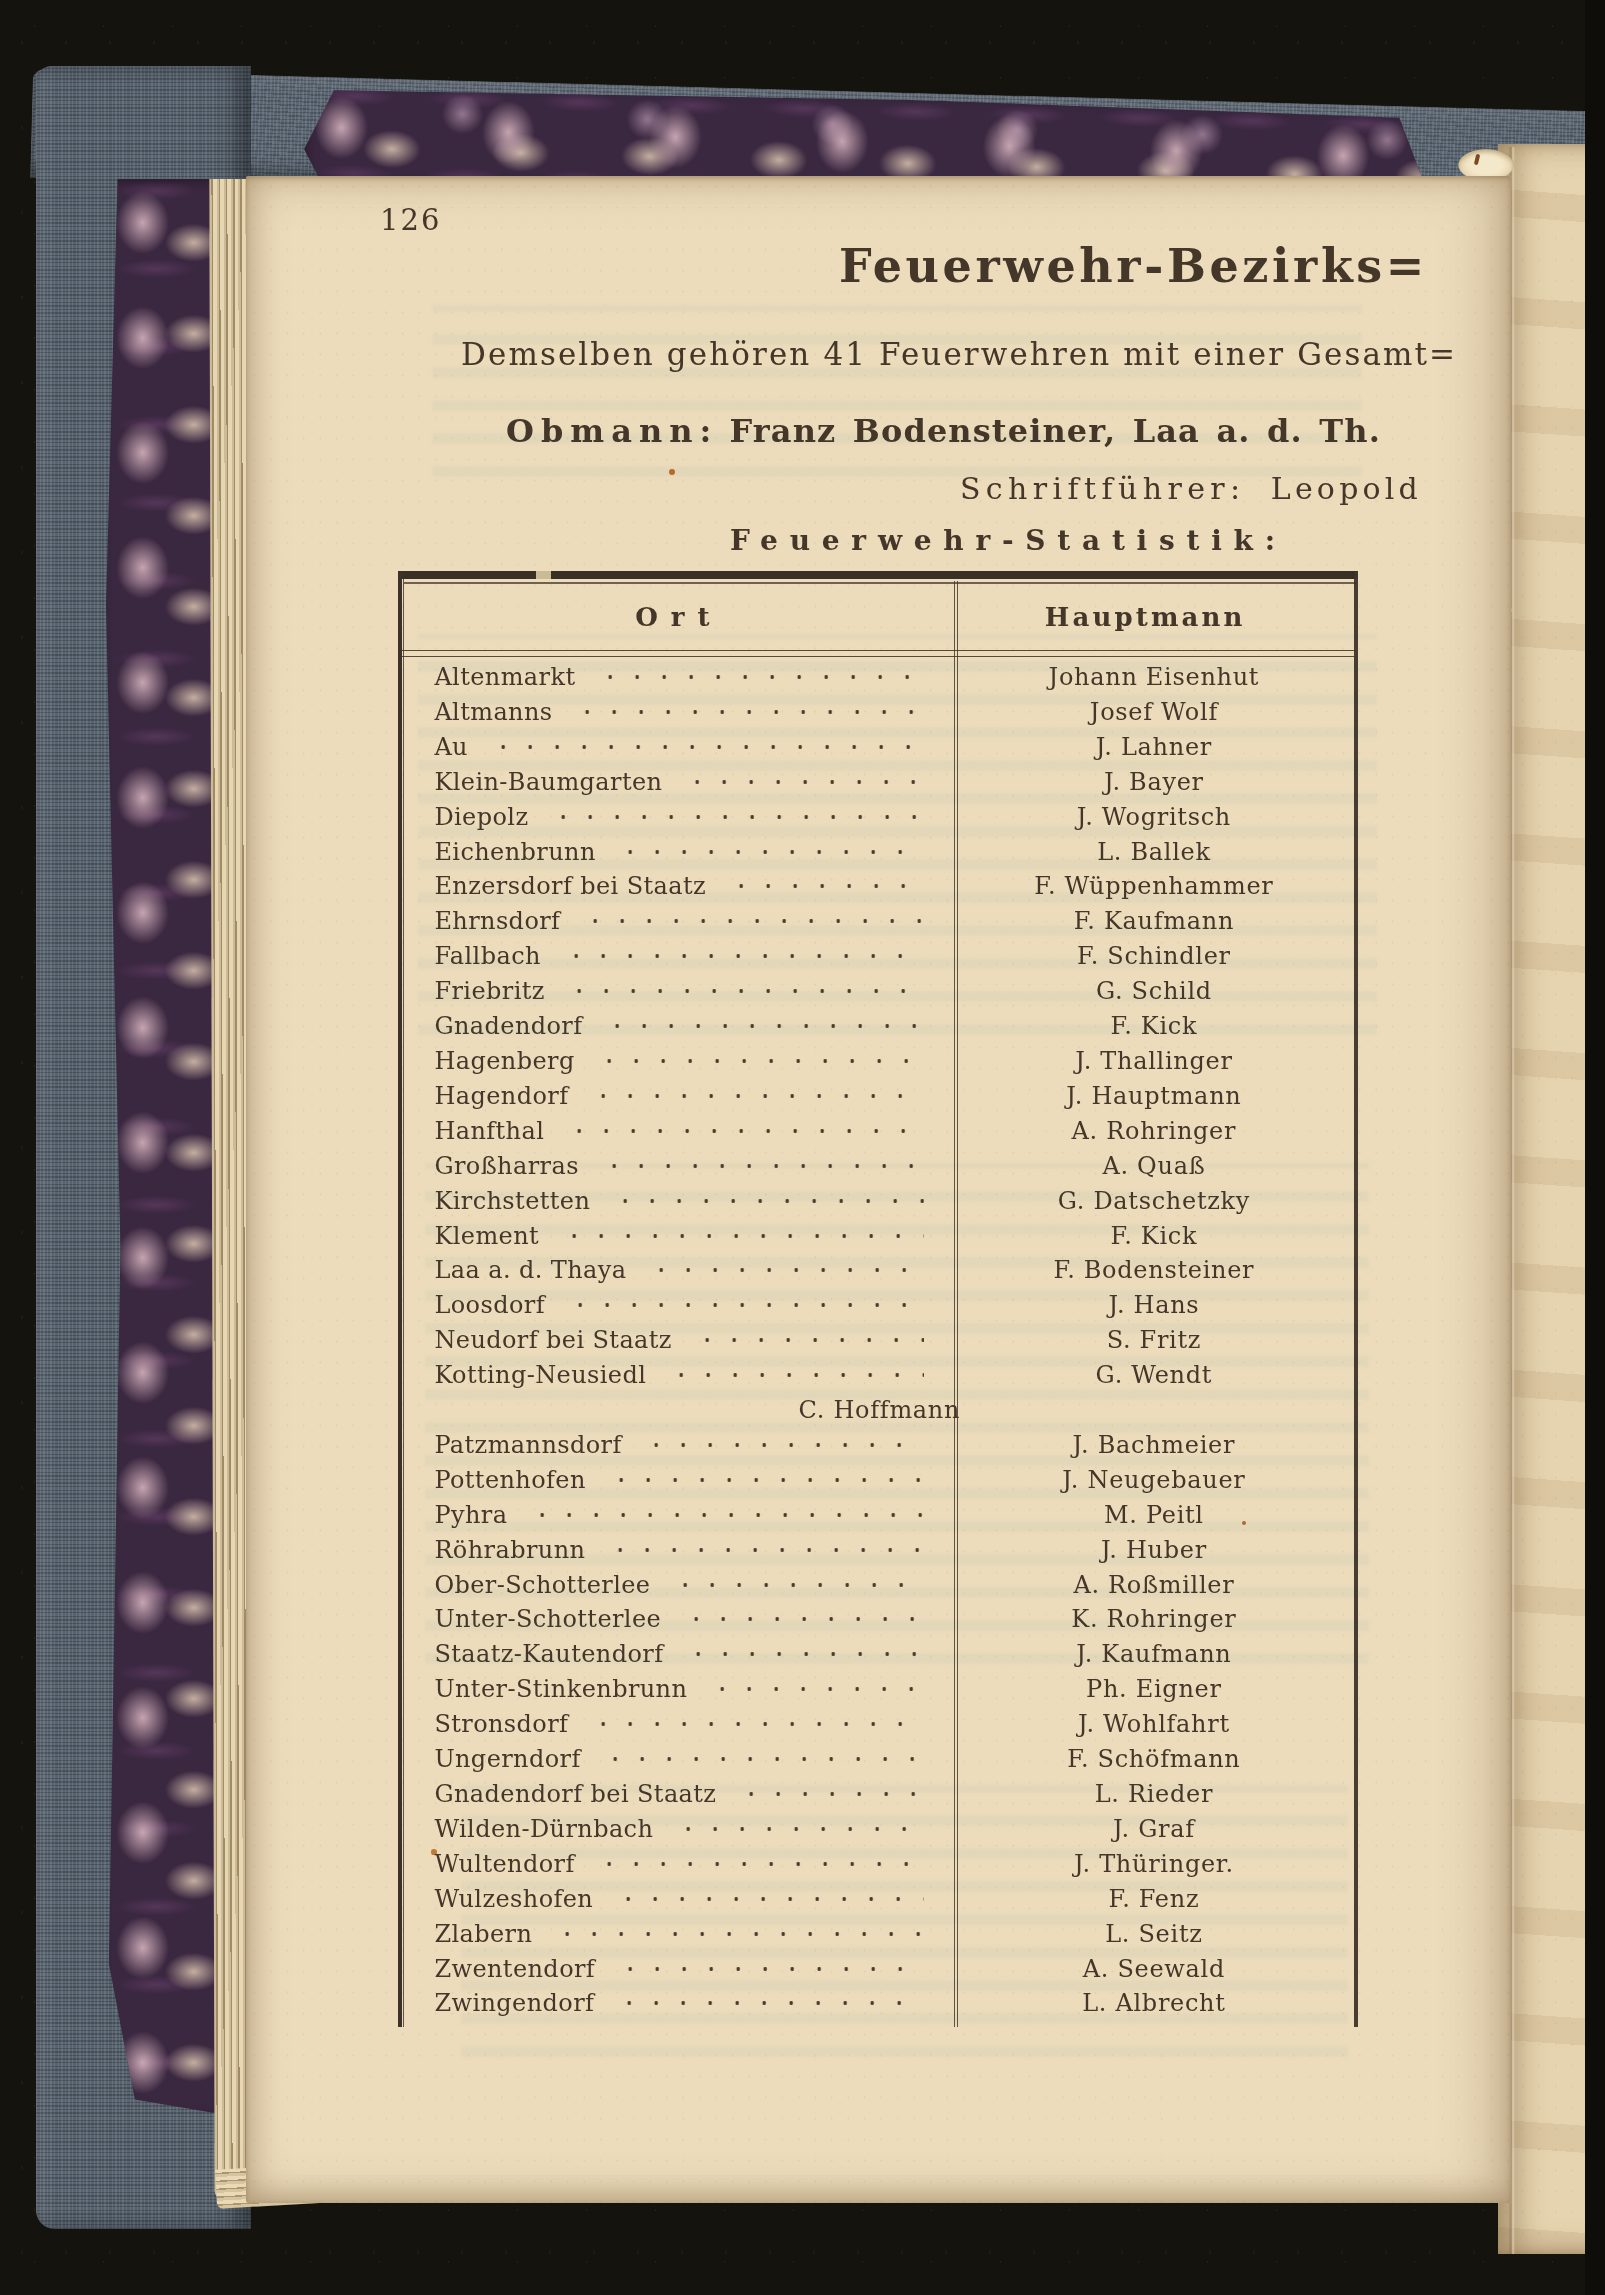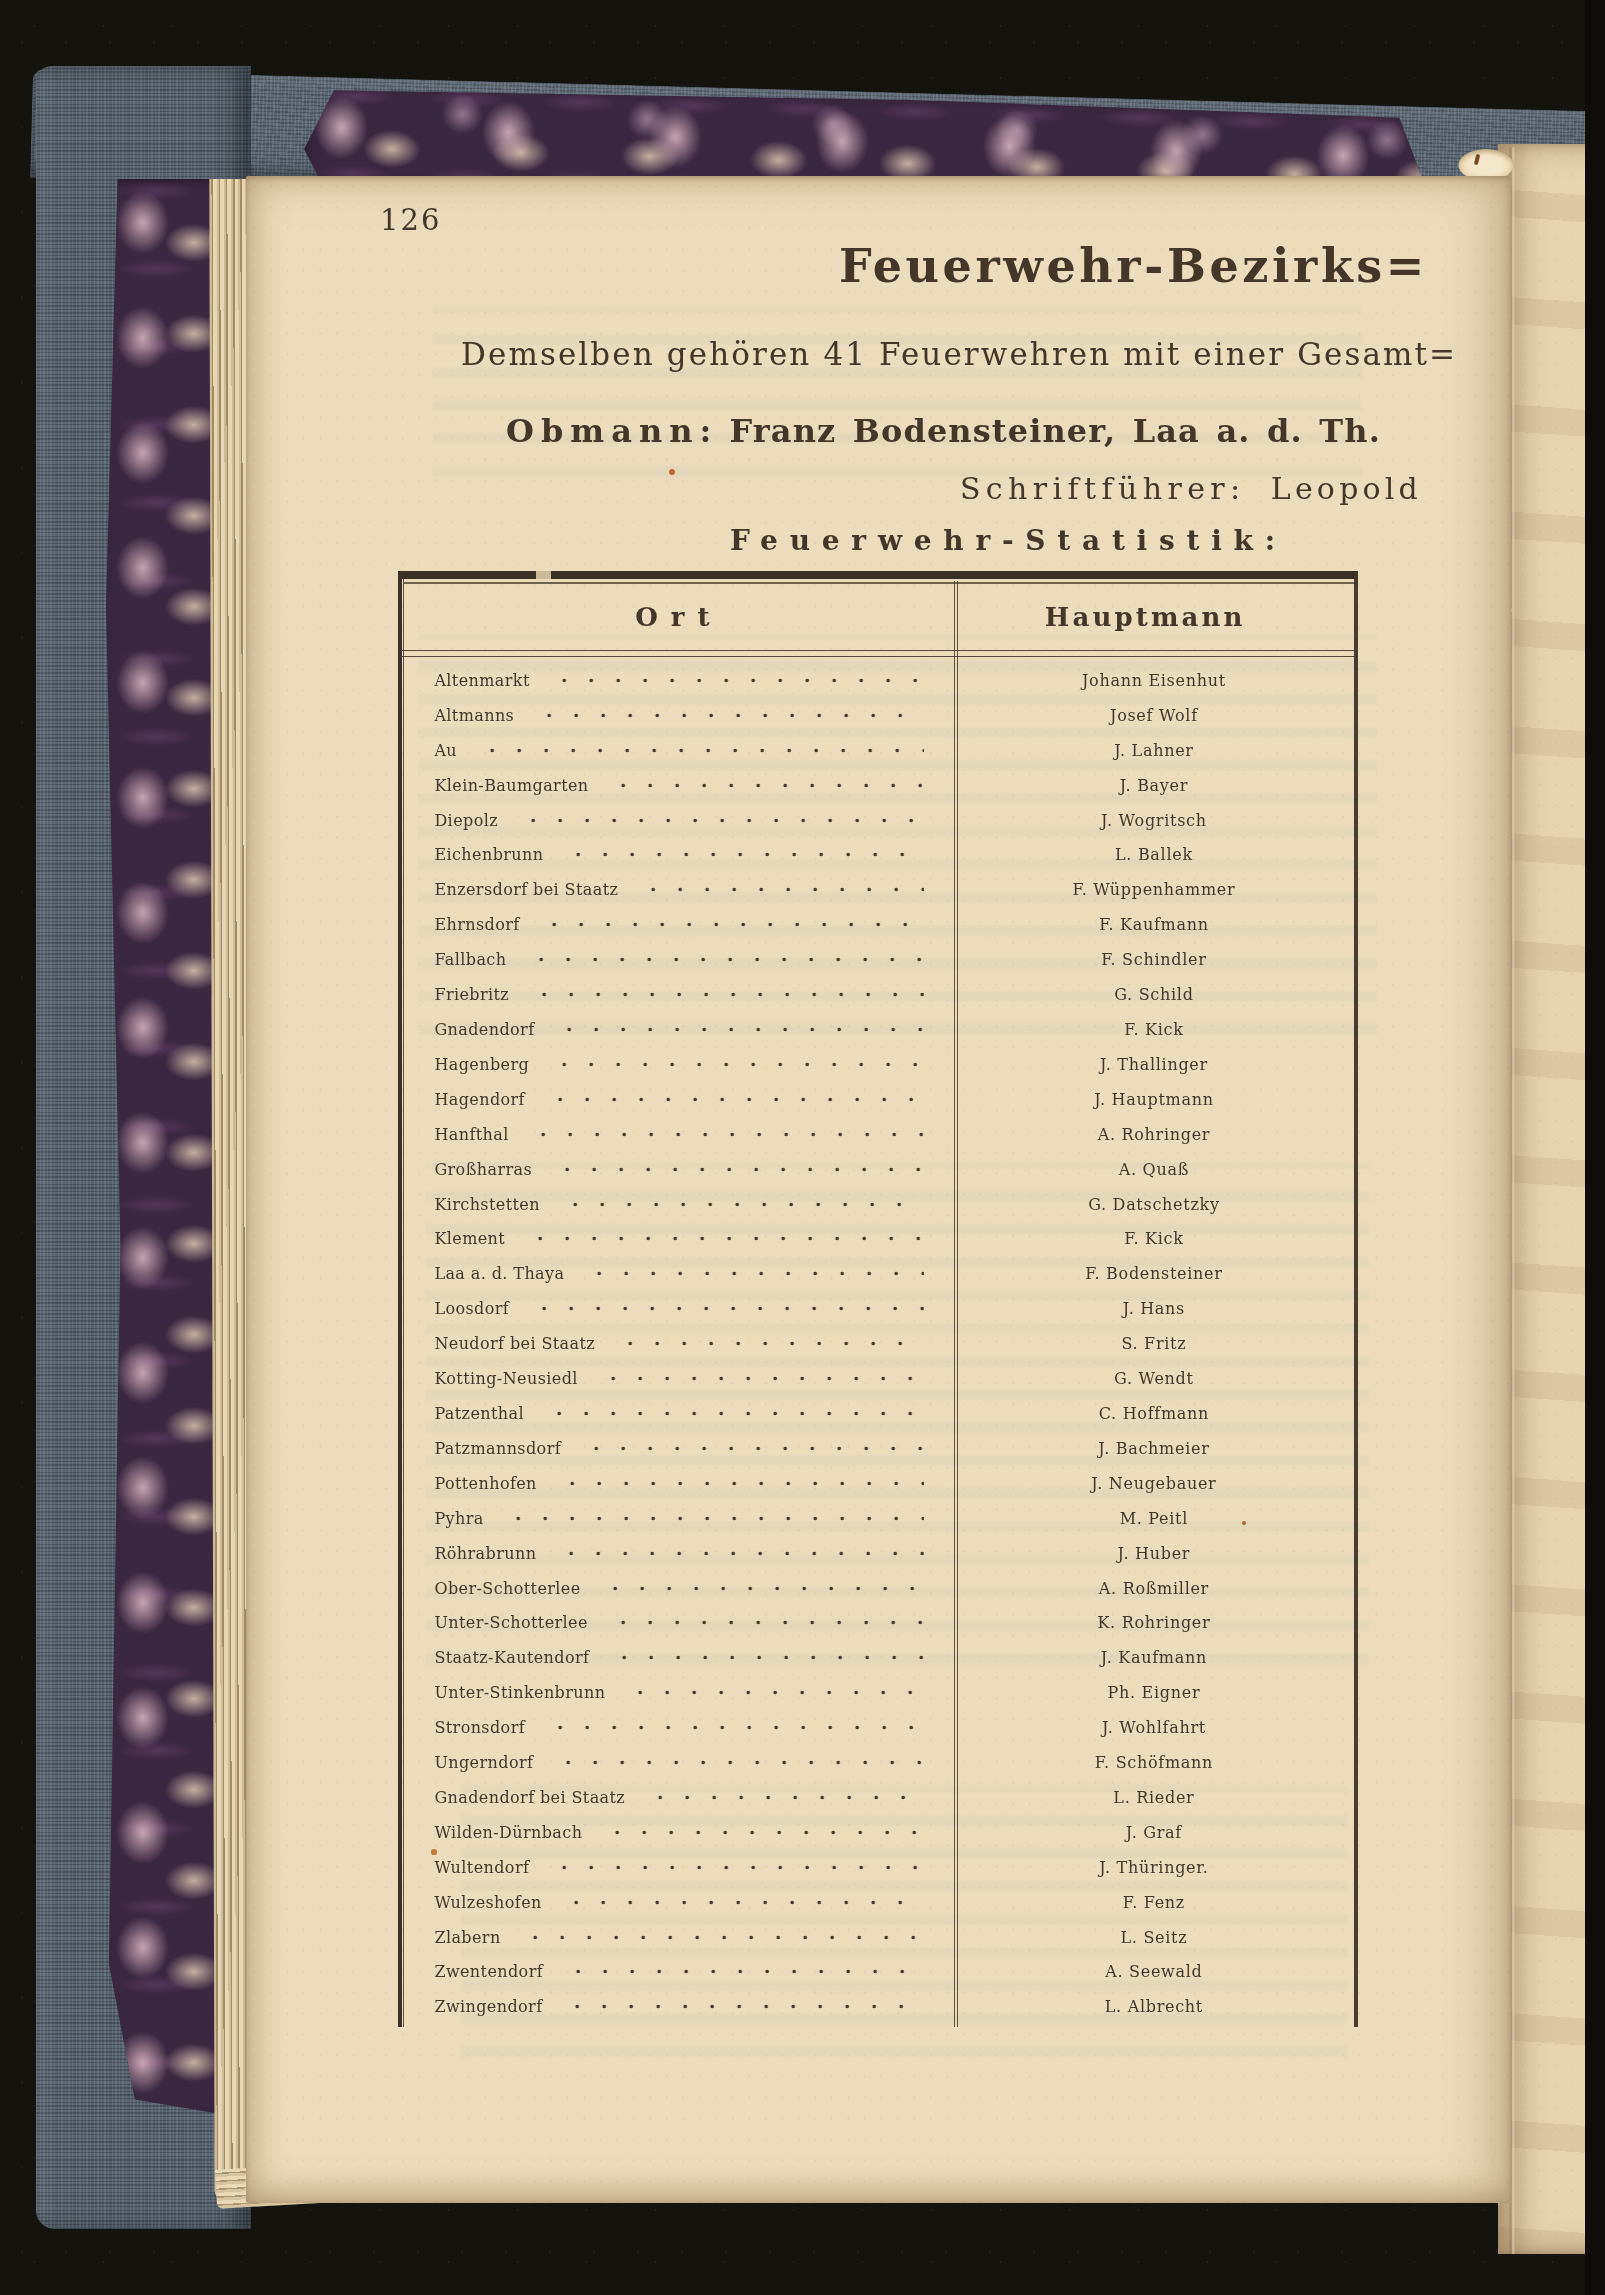--- a/index.html
+++ b/index.html
@@ -105,21 +105,21 @@
   .v-mid{left:556px;width:4.3px;top:10px;
     background:linear-gradient(90deg,rgba(70,58,43,.85) 0 1.4px,rgba(0,0,0,0) 1.4px 2.9px,rgba(70,58,43,.85) 2.9px 4.3px);}
   .v-right{right:0;width:3.6px;background:rgba(56,48,37,.92);}
   .t-header{position:absolute;top:14.3px;left:6.4px;right:21px;height:63px;display:flex;}
   .th{display:flex;align-items:center;justify-content:center;font-size:26px;font-weight:bold;}
   .th-ort{width:549px;letter-spacing:.5em;}
   .th-hpt{flex:1;letter-spacing:.12em;}
   .t-hr{position:absolute;top:79px;left:4.3px;right:0;height:8.6px;
     background:linear-gradient(rgba(70,58,43,.9) 0 1.4px, rgba(0,0,0,0) 1.4px 5.7px, rgba(70,58,43,.9) 5.7px 7.2px, rgba(0,0,0,0) 7.2px);}
   .t-body{position:absolute;top:92px;left:6.4px;right:3.6px;bottom:2.9px;display:flex;flex-direction:column;}
-  .t-row{flex:1;display:flex;align-items:center;font-size:16px;letter-spacing:0.4px;}
+  .t-row{flex:1;display:flex;align-items:flex-start;font-size:24px;letter-spacing:0.4px;}
   .cell-ort{width:549px;display:flex;align-items:center;padding-left:30px;box-sizing:border-box;}
   .ort-name{white-space:nowrap;}
   .leader{flex:1;align-self:stretch;margin:0 29px 0 15.7px;
     background-image:radial-gradient(circle, #4a3b2d 0 1.7px, rgba(0,0,0,0) 2.1px);
     background-size:27px 100%;background-position:5.7px 60%;background-repeat:repeat-x;}
   .cell-hpt{flex:1;text-align:center;white-space:nowrap;letter-spacing:0.7px;}
 
   .speck{position:absolute;border-radius:50%;}
 </style>
 </head>
@@ -323,24 +323,20 @@
             <div class="cell-hpt">S. Fritz</div>
           </div>
           <div class="t-row">
             <div class="cell-ort">
               <span class="ort-name">Kotting-Neusiedl</span>
               <span class="leader"></span>
             </div>
             <div class="cell-hpt">G. Wendt</div>
           </div>
           <div class="t-row">
-            <div class="cell-ort">
-              <span class="ort-name">Patzenthal</span>
-              <span class="leader"></span>
-            </div>
             <div class="cell-hpt">C. Hoffmann</div>
           </div>
           <div class="t-row">
             <div class="cell-ort">
               <span class="ort-name">Patzmannsdorf</span>
               <span class="leader"></span>
             </div>
             <div class="cell-hpt">J. Bachmeier</div>
           </div>
           <div class="t-row">

